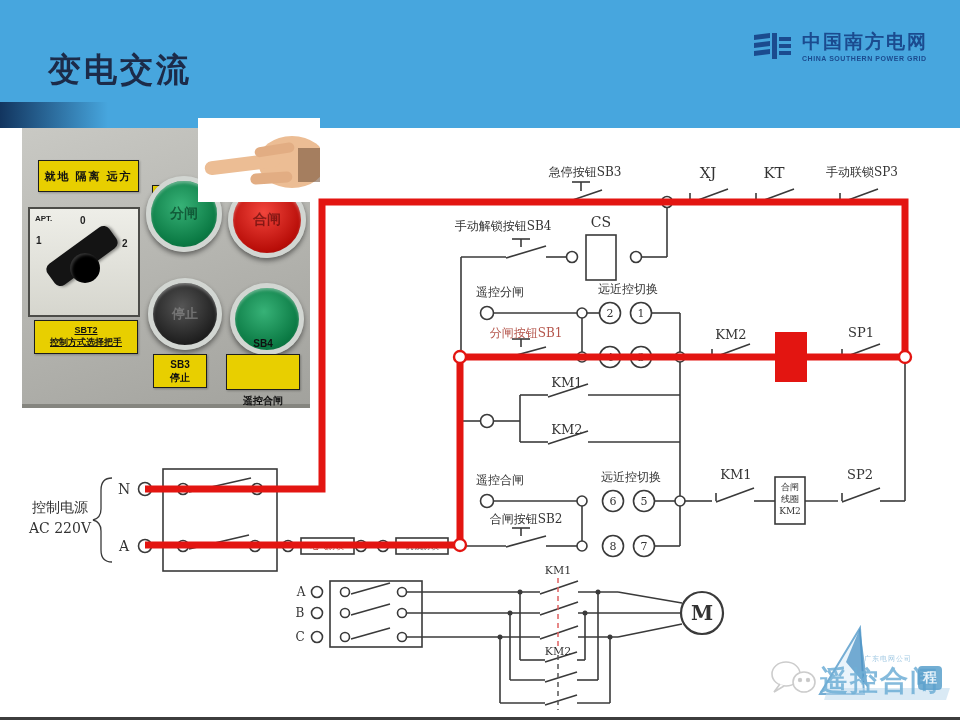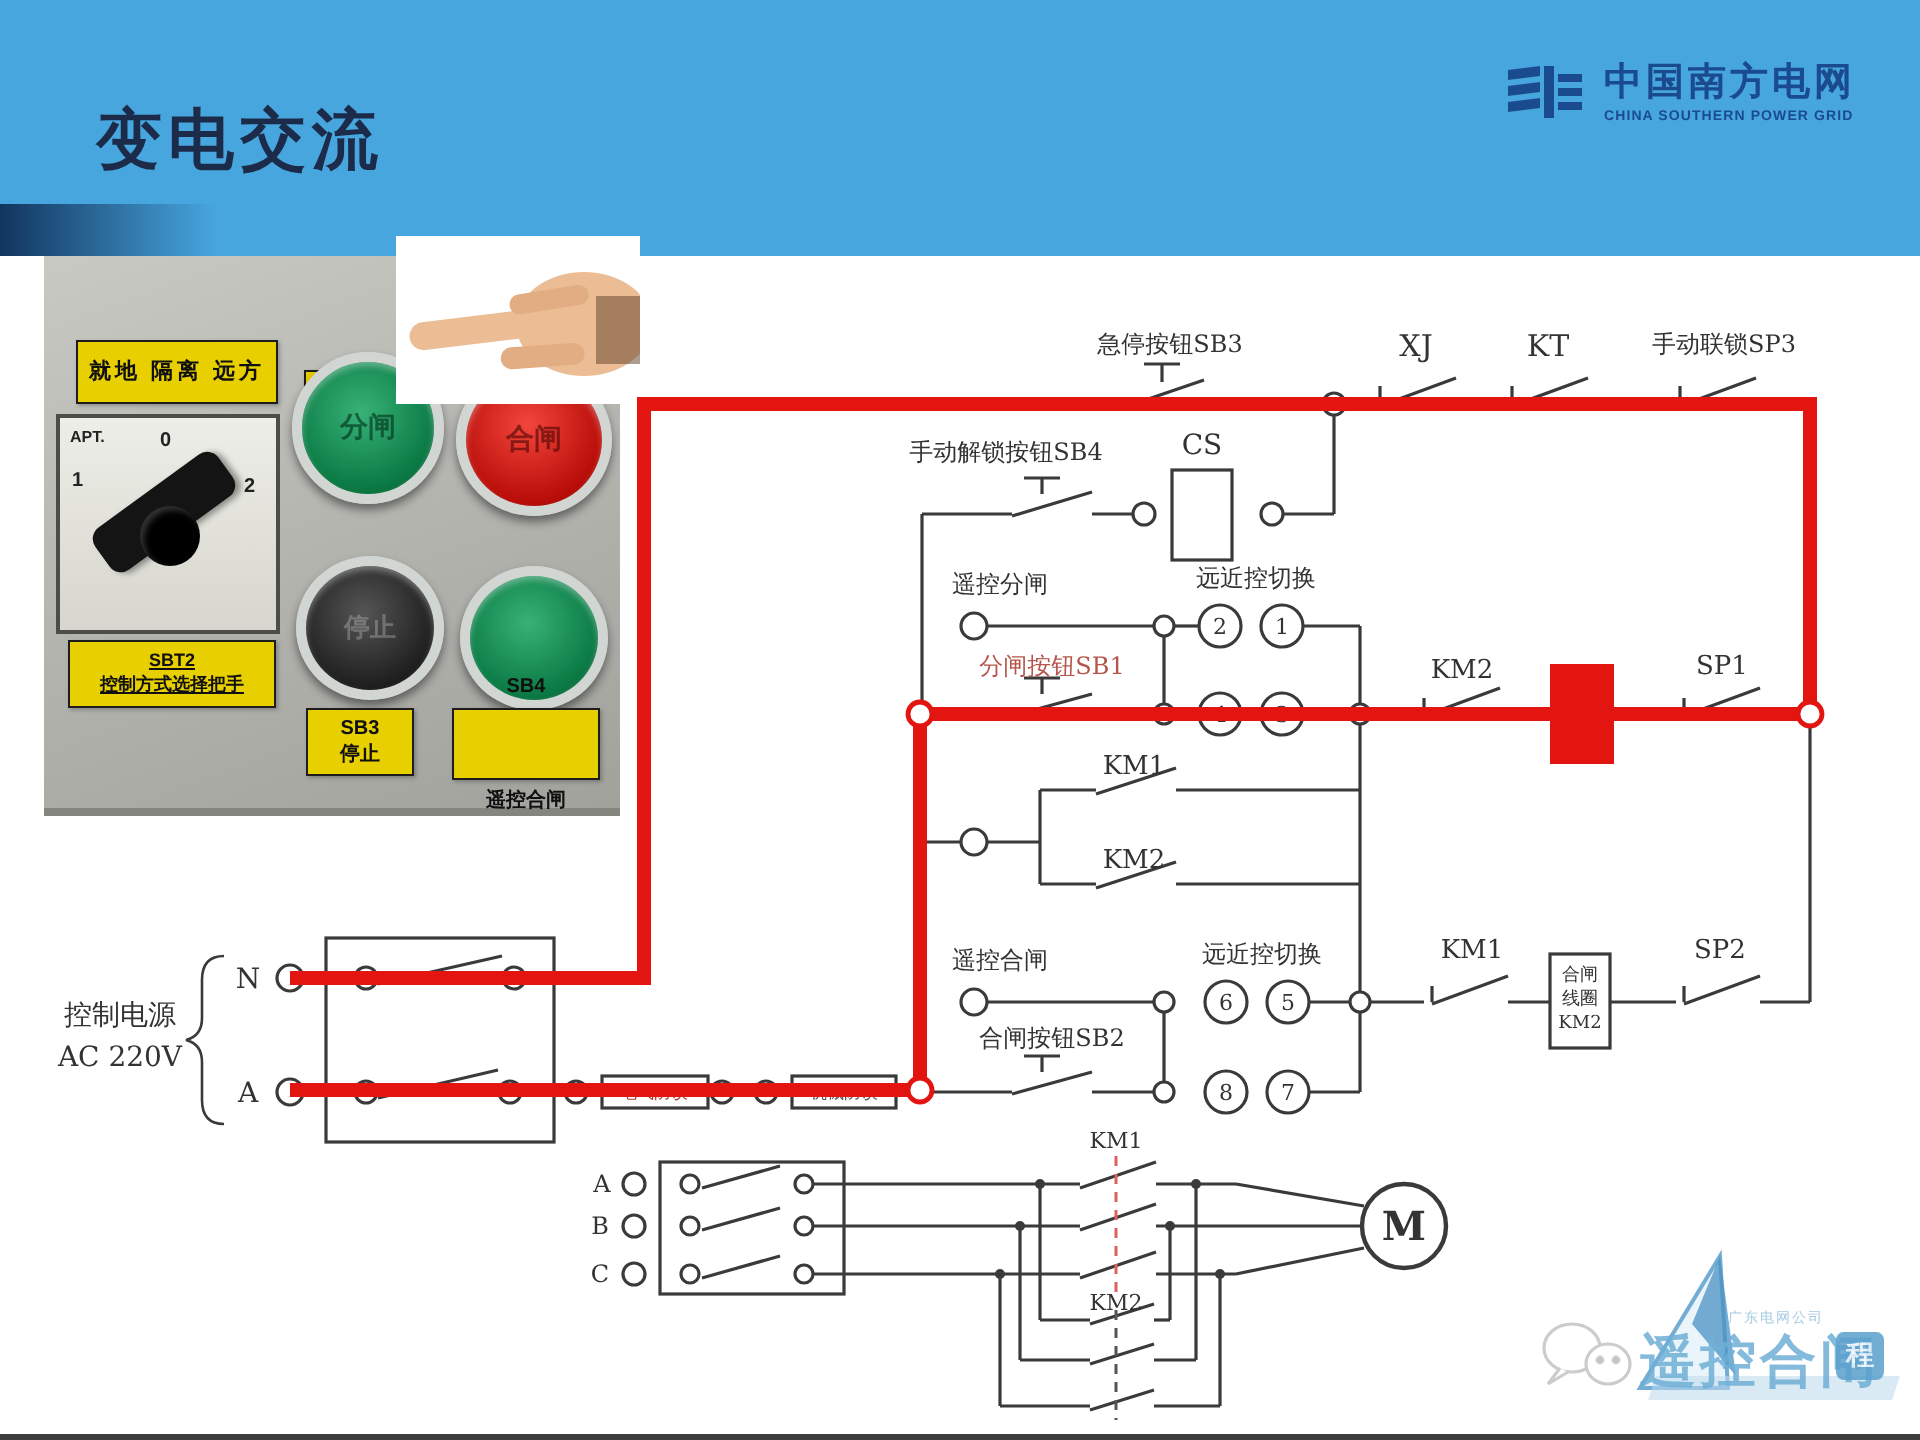--- a/index.html
+++ b/index.html
@@ -80,21 +80,21 @@
         <div class="logo-en">CHINA SOUTHERN POWER GRID</div>
       </div>
     </div>
   </div>
 
   <div class="photo">
     <div class="ylabel" style="left:130px;top:13px;width:46px;height:30px;font-size:10px;margin-top:44px;">
       <span>SB1</span>
       <span>分闸</span>
     </div>
-    <div class="ylabel" style="left:16px;top:42px;width:99px;height:30px;font-size:11px;letter-spacing:2px;">就地 隔离 远方</div>
+    <div class="ylabel" style="left:16px;top:32px;width:99px;height:30px;font-size:11px;letter-spacing:2px;">就地 隔离 远方</div>
     <div class="rotary">
       <span class="apt">APT.</span>
       <span class="num" style="left:50px;top:6px;">0</span>
       <span class="num" style="left:6px;top:26px;">1</span>
       <span class="num" style="left:92px;top:29px;">2</span>
       <div class="knob-arm"></div>
       <div class="knob-hub"></div>
     </div>
     <div class="btn btn-green" style="left:124px;top:48px;width:66px;height:66px;font-size:14px;">分闸</div>
     <div class="btn btn-red" style="left:206px;top:54px;width:68px;height:66px;font-size:14px;">合闸</div>

